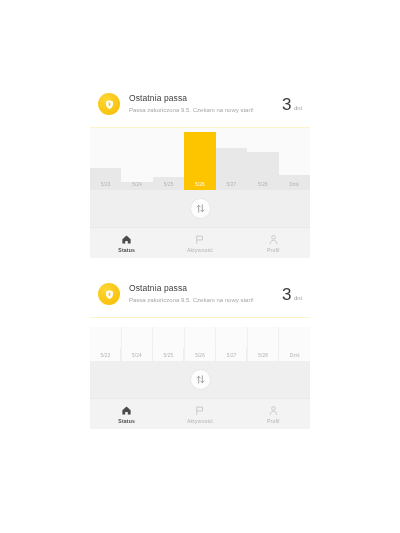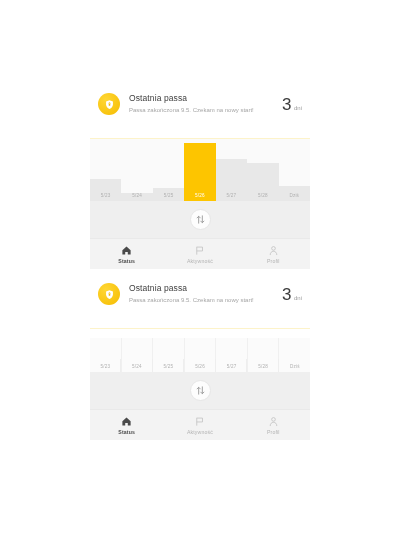--- a/index.html
+++ b/index.html
@@ -21,21 +21,21 @@
 
   .phone-col {
     position: absolute;
     left: 90px;
     width: 220px;
   }
 
   
   .streak-card {
     background: #ffffff;
-    padding: 10px 8px 22px 8px;
+    padding: 10px 8px 11px 8px;
     display: flex;
     align-items: center;
     border-bottom: 1px solid #fdf3c9;
   }
 
   .streak-icon {
     width: 22px;
     height: 22px;
     border-radius: 50%;
     background: #fdc500;

